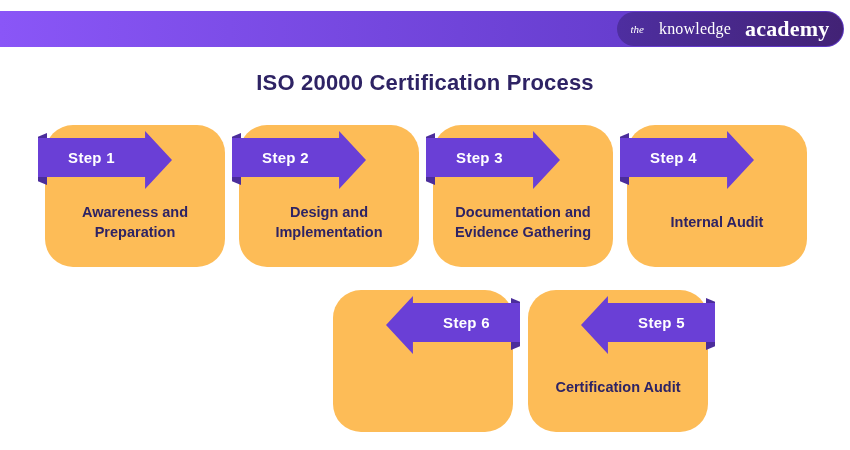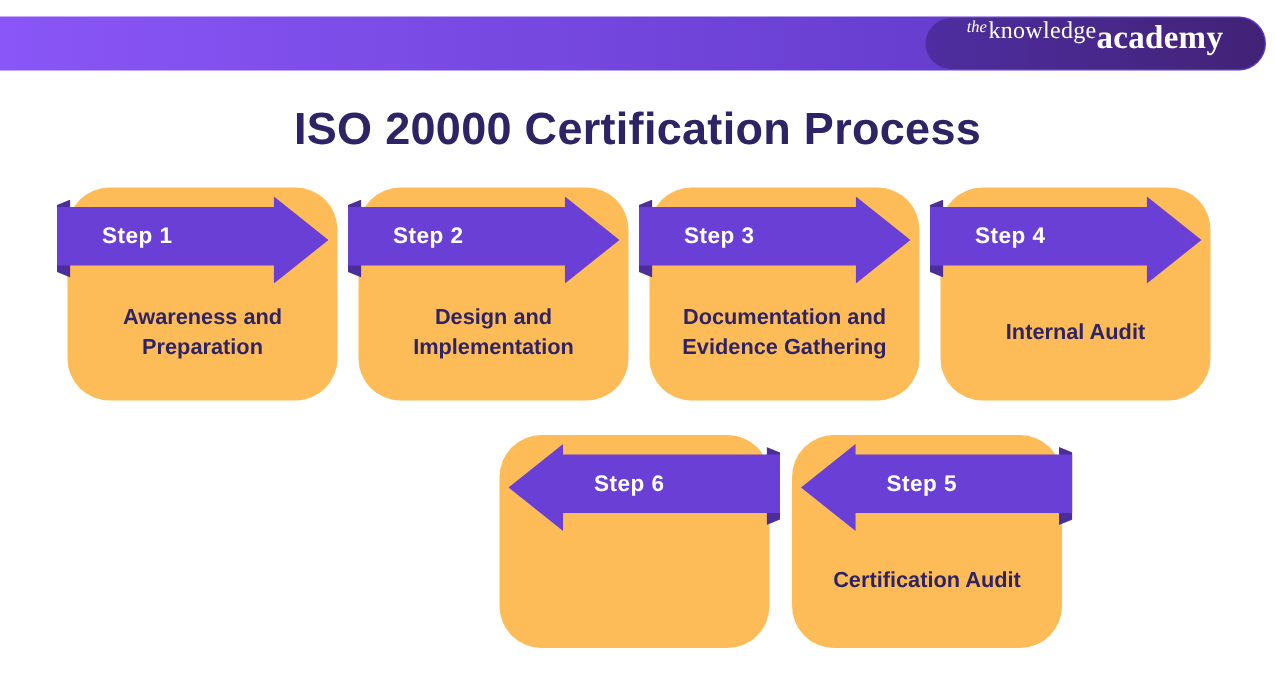--- a/index.html
+++ b/index.html
@@ -20,30 +20,30 @@
   
   .topbar{
     position:absolute;left:0;top:11px;width:844px;height:36px;
     border-radius:0 22px 22px 0;
     background:linear-gradient(90deg,var(--bar-start),var(--bar-end));
   }
   .logo-pill{
     position:absolute;left:617px;top:12px;width:226px;height:34px;
     border-radius:17px;
     background:linear-gradient(90deg,var(--pill-start),var(--pill-end));
-    display:flex;align-items:flex-start;justify-content:center;
-    color:#fff;font-family:"Liberation Serif",serif;white-space:nowrap;
+    display:flex;align-items:center;justify-content:center;
+    color:#fff;font-family:"Liberation Serif",serif;white-space:nowrap;gap:14px;
   }
   .logo-the{font-style:italic;font-size:11px;margin-right:1px;}
   .logo-knowledge{font-size:16px;letter-spacing:.2px;}
   .logo-academy{font-size:22px;font-weight:700;letter-spacing:.2px;}
   
   .title{
     position:absolute;left:0;top:70px;width:100%;text-align:center;
-    font-size:30px;font-weight:700;color:var(--ink);letter-spacing:.2px;
+    font-size:22px;font-weight:700;color:var(--ink);letter-spacing:.2px;
   }
   
   .card{
     position:absolute;width:180px;height:142px;
     background:var(--orange);border-radius:28px;
   }
   .c1{left:45px;top:125px}
   .c2{left:239px;top:125px}
   .c3{left:433px;top:125px}
   .c4{left:627px;top:125px}
@@ -53,21 +53,21 @@
   
   .fold{
     position:absolute;width:9px;height:52px;top:8px;
     background:var(--fold);z-index:1;
   }
   .fold.at-left{left:-7px;clip-path:polygon(0 7%,100% 0,100% 100%,0 93%);}
   .fold.at-right{right:-7px;clip-path:polygon(100% 7%,0 0,0 100%,100% 93%);}
   
   .arrow{
     position:absolute;top:6px;width:134px;height:58px;
-    background:var(--purple);z-index:2;padding-left:47px;
+    background:var(--purple);z-index:2;
   }
   .arrow.dir-right{
     left:-7px;
     clip-path:polygon(0 12%,79.9% 12%,79.9% 0,100% 50%,79.9% 100%,79.9% 79.3%,0 79.3%);
   }
   .arrow.dir-left{
     right:-7px;
     clip-path:polygon(100% 12%,20.1% 12%,20.1% 0,0 50%,20.1% 100%,20.1% 79.3%,100% 79.3%);
   }
   .step-num{

